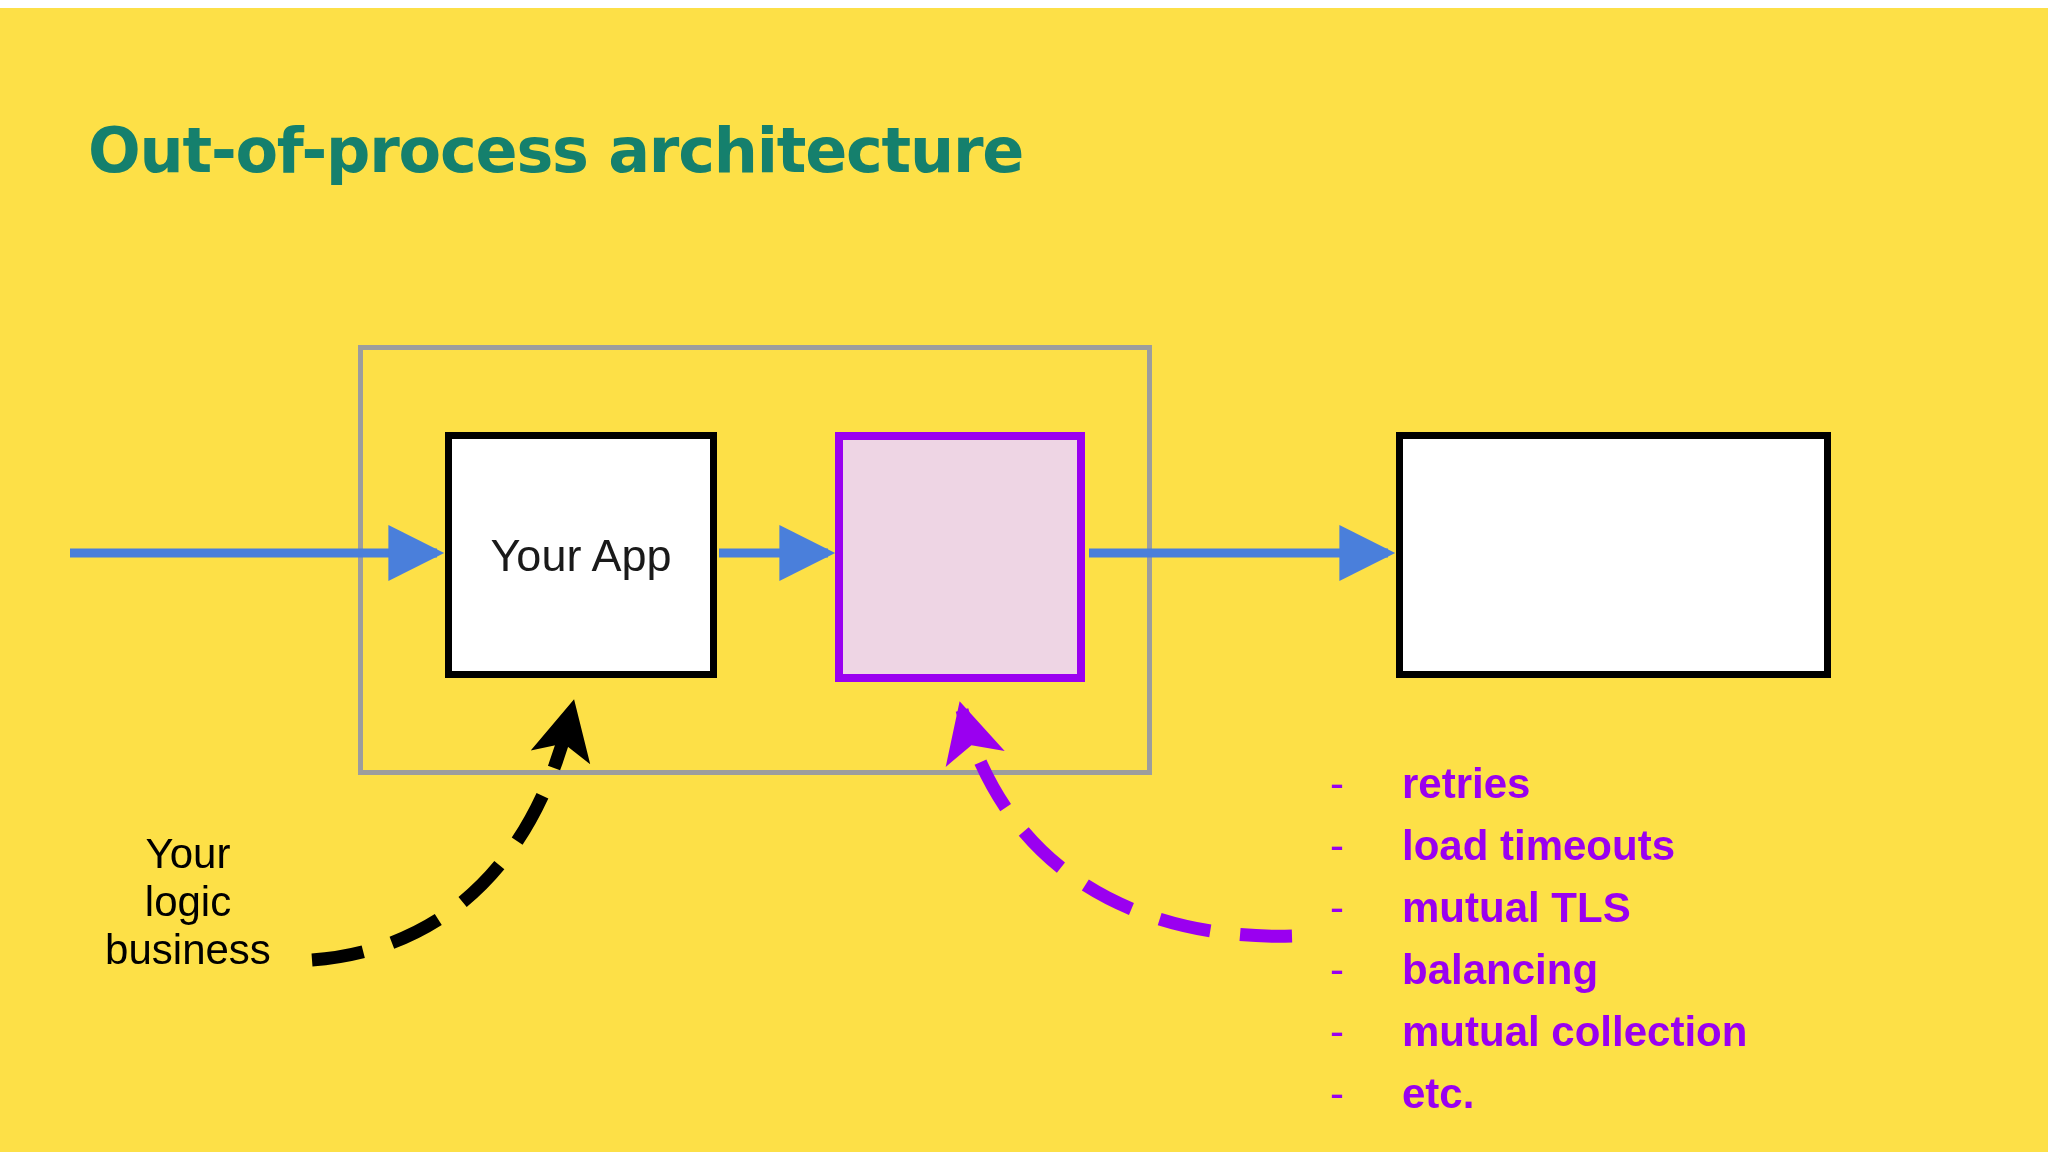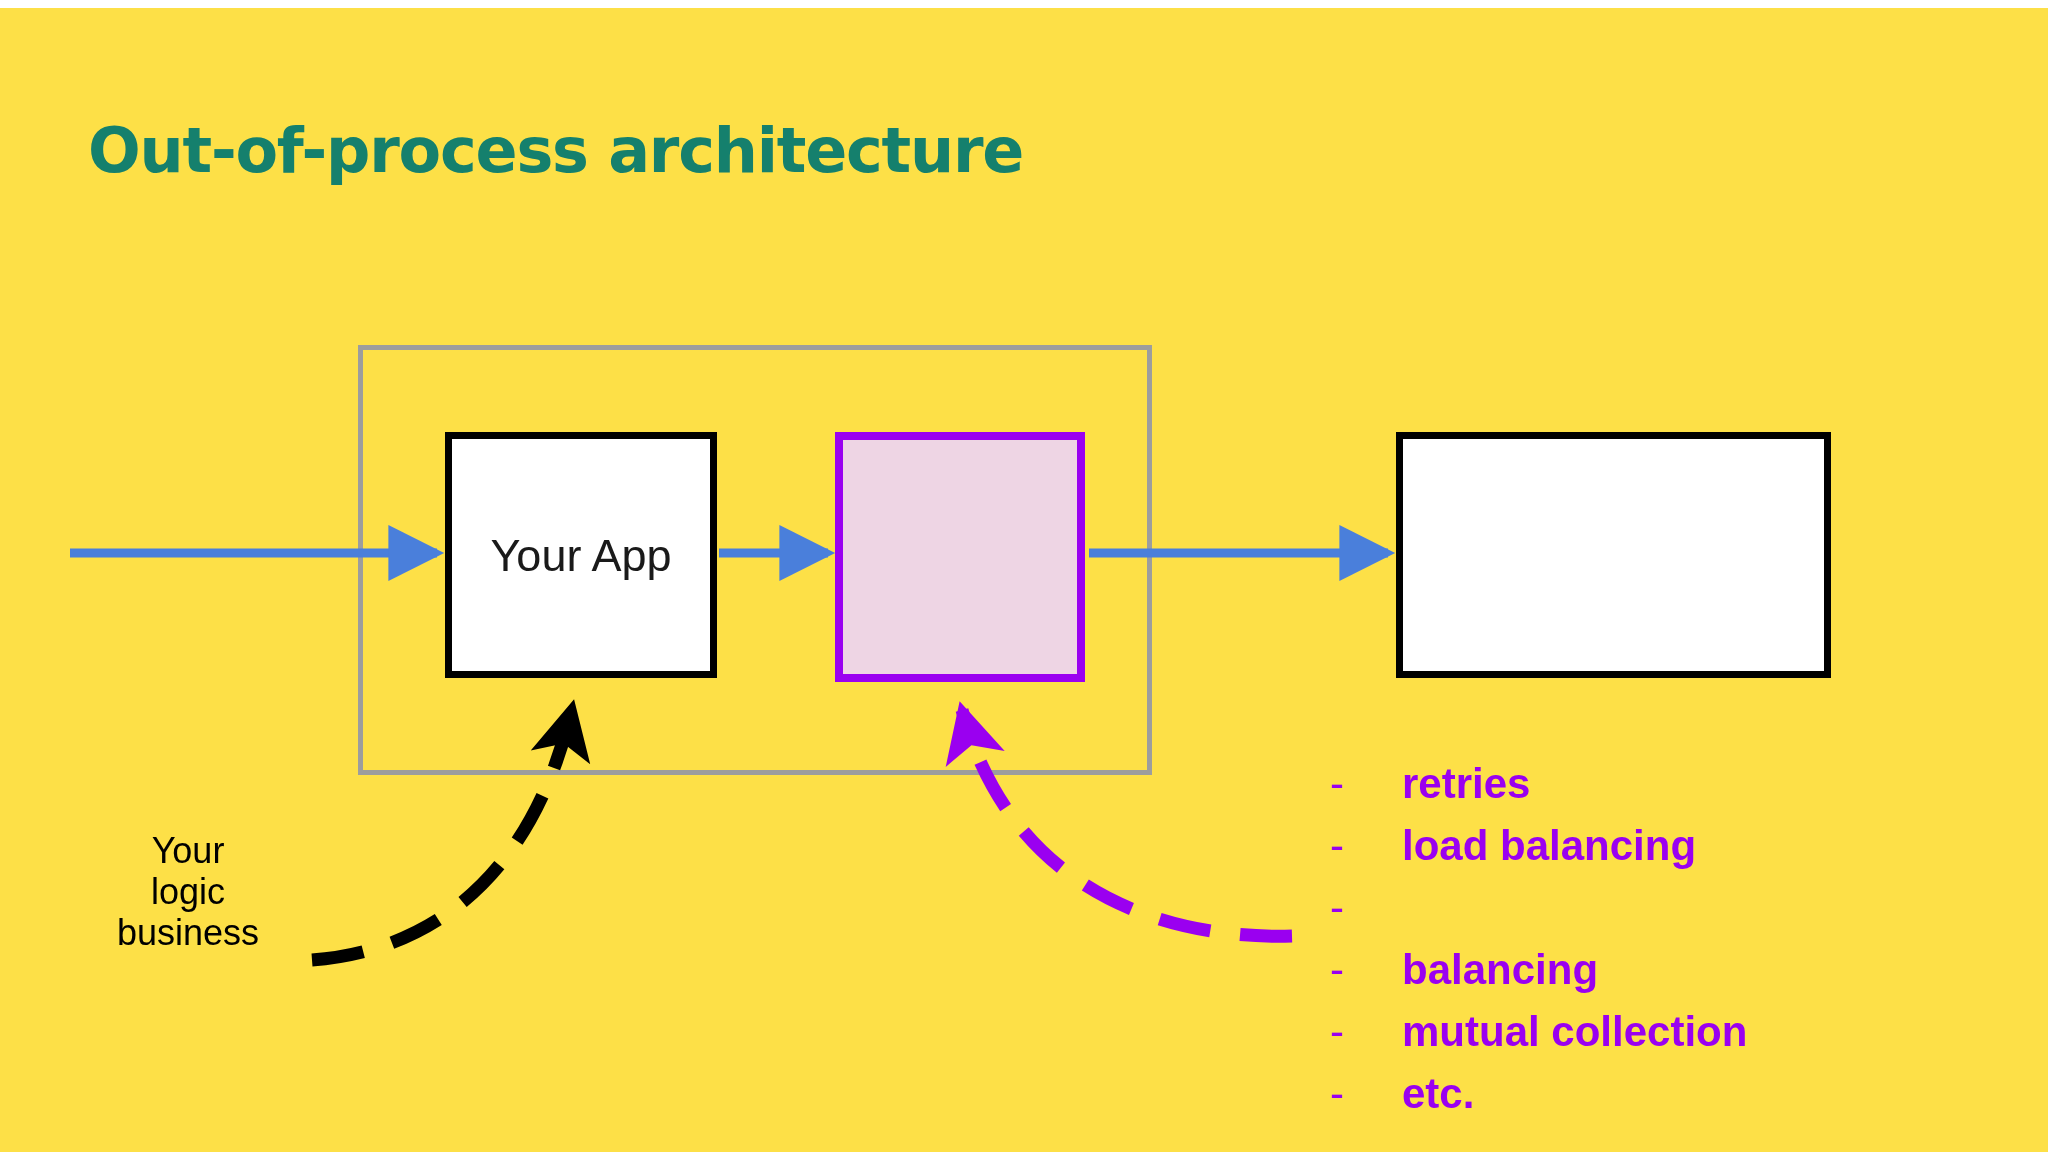--- a/index.html
+++ b/index.html
@@ -91,21 +91,21 @@
   }
 
   
   #business-logic-note {
     position: absolute;
     left: 72px;
     top: 822px;
     width: 232px;
     text-align: center;
     font-family: "Liberation Sans", sans-serif;
-    font-size: 36px;
+    font-size: 42px;
     line-height: 1.14;
     color: #000000;
   }
 
   #capability-list {
     position: absolute;
     left: 1330px;
     top: 752px;
     color: #9a00f0;
     font-family: "Liberation Sans", sans-serif;
@@ -159,24 +159,25 @@
     <div>business</div>
   </div>
 
   <div id="capability-list">
     <div class="capability-row">
       <span class="capability-dash">-</span>
       <span class="capability-text">retries</span>
     </div>
     <div class="capability-row">
       <span class="capability-dash">-</span>
-      <span class="capability-text">load balancing</span>
-    </div>
-    <div class="capability-row">
-      <span class="capability-dash">-</span>
+      <span class="capability-text">load timeouts</span>
+    </div>
+    <div class="capability-row">
+      <span class="capability-dash">-</span>
+      <span class="capability-text">mutual TLS</span>
     </div>
     <div class="capability-row">
       <span class="capability-dash">-</span>
       <span class="capability-text">balancing</span>
     </div>
     <div class="capability-row">
       <span class="capability-dash">-</span>
       <span class="capability-text">mutual collection</span>
     </div>
     <div class="capability-row">

